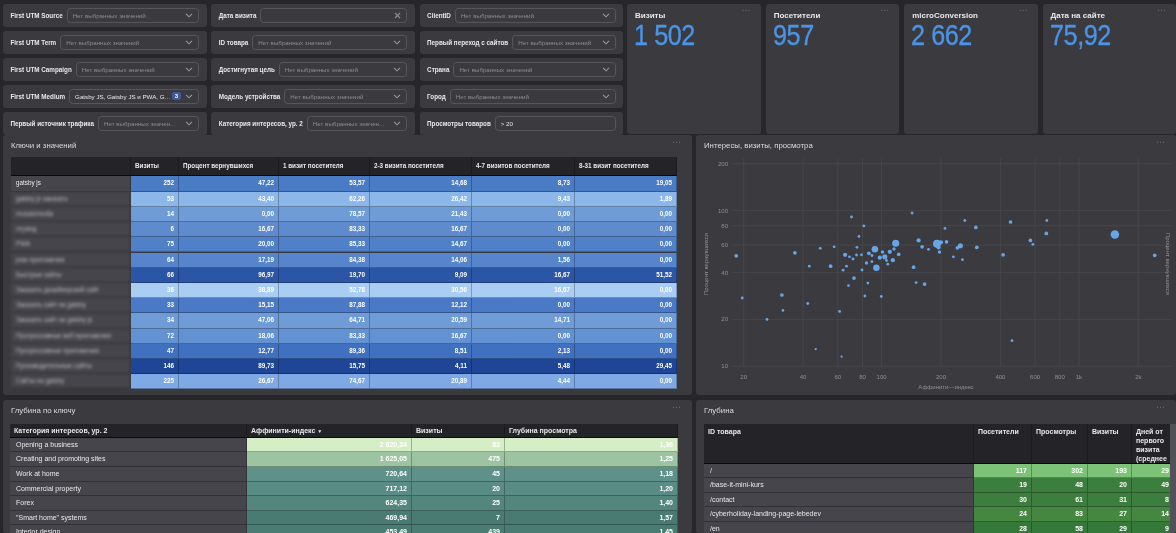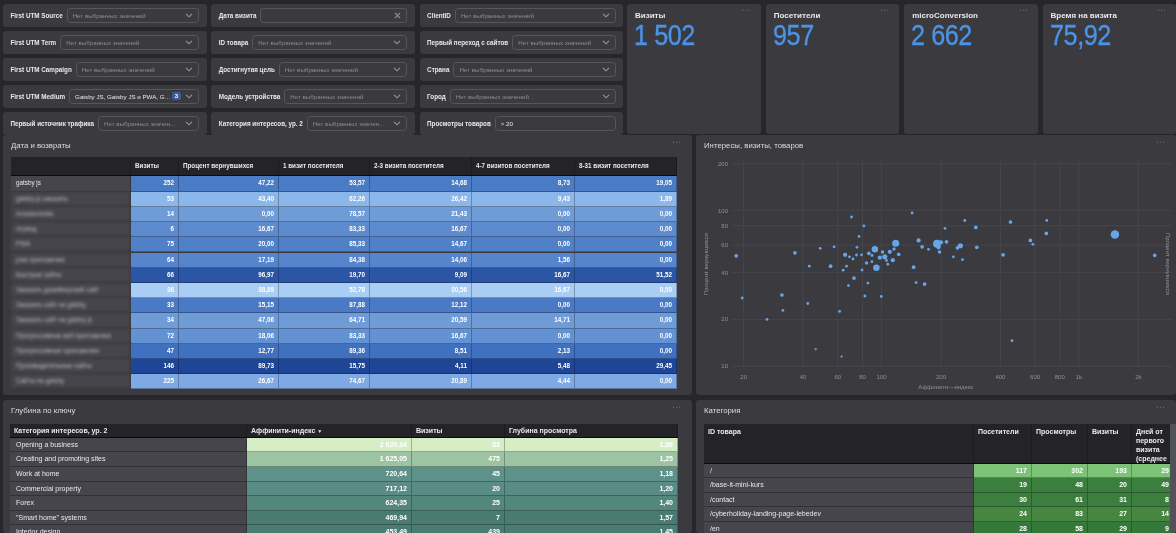--- a/index.html
+++ b/index.html
@@ -199,25 +199,25 @@
     <div class="kpit">Посетители</div>
     <div class="kpin">957</div>
   </div>
 <div class="card" style="left:904.2px;top:4px;width:133.5px;height:130px;">
     <div class="dots" style="top:1px;right:9px;">⋯</div>
     <div class="kpit">microConversion</div>
     <div class="kpin">2 662</div>
   </div>
 <div class="card" style="left:1042.5px;top:4px;width:133.5px;height:130px;">
     <div class="dots" style="top:1px;right:9px;">⋯</div>
-    <div class="kpit">Время на визита</div>
+    <div class="kpit">Дата на сайте</div>
     <div class="kpin">75,92</div>
   </div>
 <div class="card" style="left:3px;top:135px;width:689px;height:260px;">
-    <div class="ctitle" style="left:8px;top:6px;">Дата и возвраты</div>
+    <div class="ctitle" style="left:8px;top:6px;">Ключи и значений</div>
     <div class="dots" style="top:2px;right:10px;">⋯</div>
     <div class="tbl" style="left:8px;top:22px;">
       <div class="trow" style="height:19.4px;">
         <div class="th" style="left:0px;width:120px;height:19.4px;line-height:18px;"></div>
         <div class="th" style="left:120px;width:48px;height:19.4px;line-height:18px;">Визиты</div>
         <div class="th" style="left:168px;width:100px;height:19.4px;line-height:18px;">Процент вернувшихся</div>
         <div class="th" style="left:268px;width:91px;height:19.4px;line-height:18px;">1 визит посетителя</div>
         <div class="th" style="left:359px;width:102px;height:19.4px;line-height:18px;">2-3 визита посетителя</div>
         <div class="th" style="left:461px;width:103px;height:19.4px;line-height:18px;">4-7 визитов посетителя</div>
         <div class="th" style="left:564px;width:102px;height:19.4px;line-height:18px;">8-31 визит посетителя</div>
@@ -344,21 +344,21 @@
         <div class="tc num" style="left:120px;width:48px;background:#7fa9e4;">225</div>
         <div class="tc num" style="left:168px;width:100px;background:#7fa9e4;">26,67</div>
         <div class="tc num" style="left:268px;width:91px;background:#7fa9e4;">74,67</div>
         <div class="tc num" style="left:359px;width:102px;background:#7fa9e4;">20,89</div>
         <div class="tc num" style="left:461px;width:103px;background:#7fa9e4;">4,44</div>
         <div class="tc num" style="left:564px;width:102px;background:#7fa9e4;">0,00</div>
       </div>
     </div>
   </div>
 <div class="card" style="left:696px;top:135px;width:480px;height:260px;">
-    <div class="ctitle" style="left:8px;top:6px;">Интересы, визиты, товаров</div>
+    <div class="ctitle" style="left:8px;top:6px;">Интересы, визиты, просмотра</div>
     <div class="dots" style="top:2px;right:10px;">⋯</div>
     <svg width="480" height="260" viewBox="0 0 480 260" style="position:absolute;left:0;top:0;">
       <line x1="47.7" y1="23" x2="47.7" y2="232" stroke="#45454a" stroke-width="1"></line>
       <text x="47.7" y="244" class="ax" text-anchor="middle">20</text>
       <line x1="107.1" y1="23" x2="107.1" y2="232" stroke="#45454a" stroke-width="1"></line>
       <text x="107.1" y="244" class="ax" text-anchor="middle">40</text>
       <line x1="141.8" y1="23" x2="141.8" y2="232" stroke="#45454a" stroke-width="1"></line>
       <text x="141.8" y="244" class="ax" text-anchor="middle">60</text>
       <line x1="166.5" y1="23" x2="166.5" y2="232" stroke="#45454a" stroke-width="1"></line>
       <text x="166.5" y="244" class="ax" text-anchor="middle">80</text>
@@ -519,21 +519,21 @@
       </div>
       <div class="trow" style="top:101.20px;height:14.55px;">
         <div class="tc lc2" style="left:0px;width:237px;">Interior design</div>
         <div class="tc num" style="left:237px;width:165px;background:#4a7c74;">453,49</div>
         <div class="tc num" style="left:402px;width:93px;background:#4a7c74;">439</div>
         <div class="tc num" style="left:495px;width:173px;background:#4a7c74;">1,45</div>
       </div>
     </div>
   </div>
 <div class="card" style="left:696px;top:400px;width:480px;height:133px;">
-    <div class="ctitle" style="left:8px;top:6px;">Категория</div>
+    <div class="ctitle" style="left:8px;top:6px;">Глубина</div>
     <div class="dots" style="top:2px;right:10px;">⋯</div>
     <div style="position:absolute;right:0;top:24px;bottom:0;width:6px;background:#515158;z-index:5;"></div>
     <div class="tbl" style="left:8px;top:24px;font-size:7px;">
       <div class="trow" style="height:39.6px;">
         <div class="th" style="left:0px;width:270px;height:39.6px;line-height:9px;padding-top:3px;">ID товара</div>
         <div class="th" style="left:270px;width:58px;height:39.6px;line-height:9px;padding-top:3px;">Посетители</div>
         <div class="th" style="left:328px;width:56px;height:39.6px;line-height:9px;padding-top:3px;">Просмотры</div>
         <div class="th" style="left:384px;width:44px;height:39.6px;line-height:9px;padding-top:3px;">Визиты</div>
         <div class="th" style="left:428px;width:60px;height:39.6px;line-height:9px;padding-top:3px;"><span class="wrap">Дней от первого визита (среднее</span></div>
       </div>

